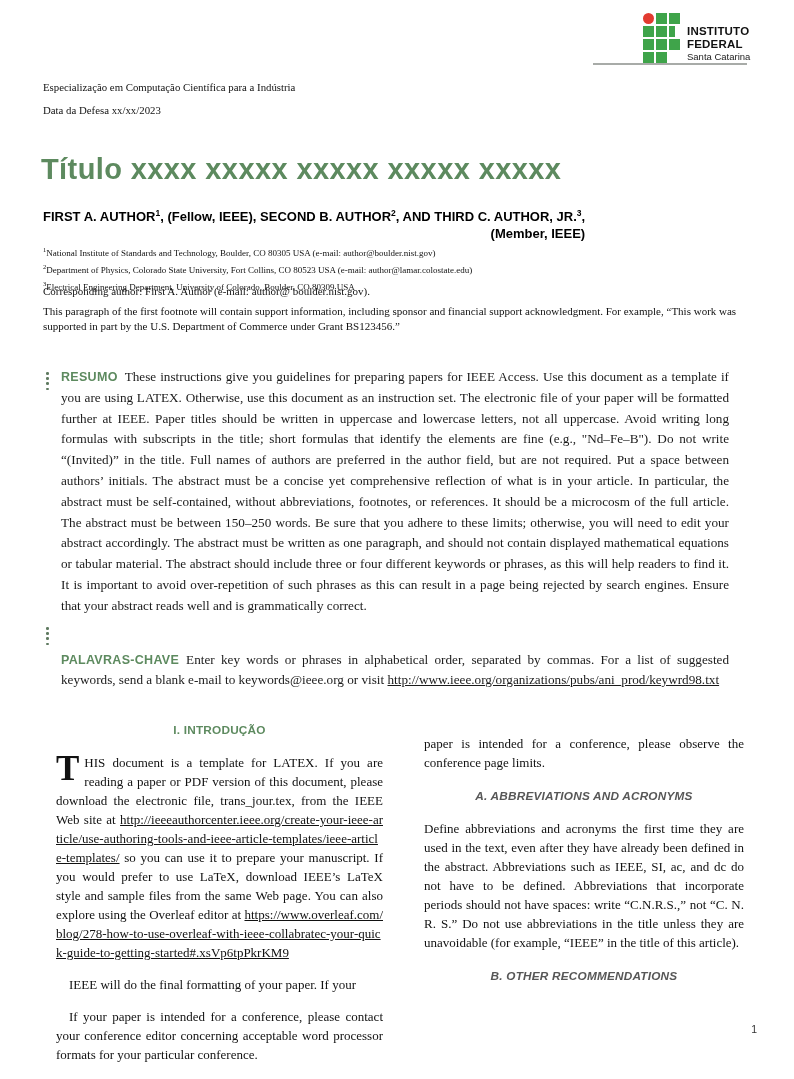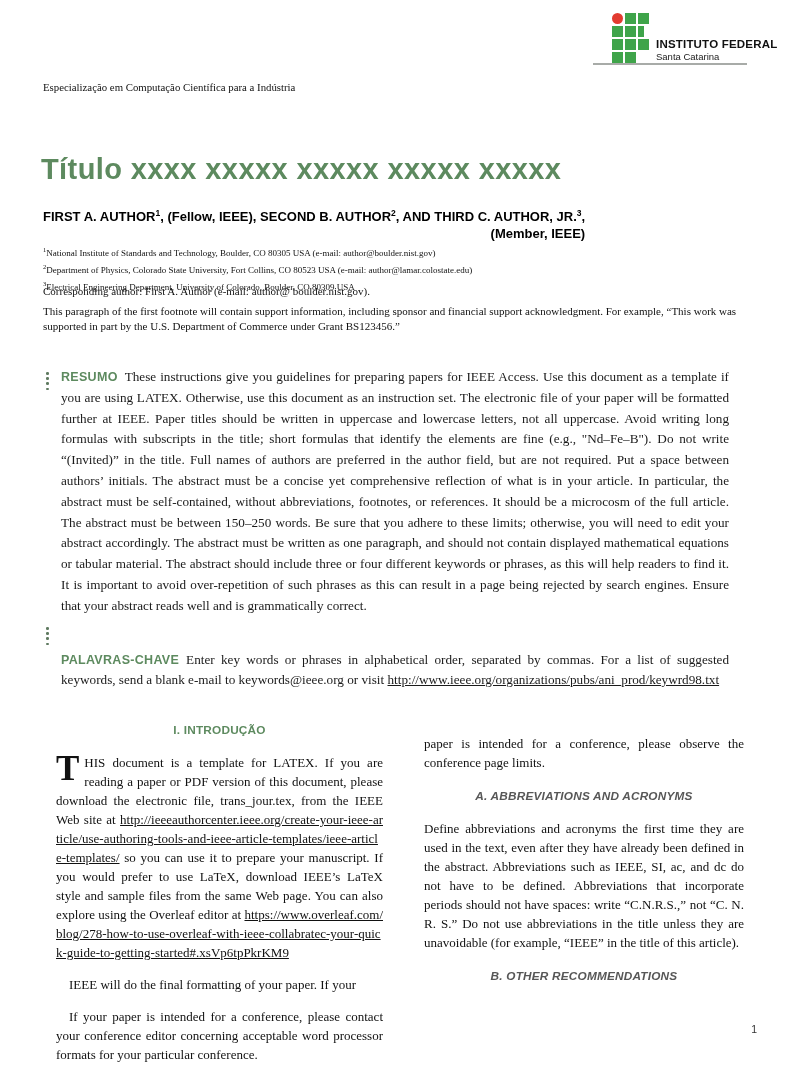--- a/index.html
+++ b/index.html
@@ -3,21 +3,21 @@
 <meta charset="utf-8">
 <style>
   html,body{margin:0;padding:0;}
   body{
     width:794px;height:1079px;position:relative;background:#ffffff;
     font-family:"Liberation Serif",serif;color:#1a1a1a;overflow:hidden;
   }
   .abs{position:absolute;}
 
   
-  #logo{left:612px;top:13px;display:flex;align-items:flex-end;gap:7px;}
+  #logo{left:643px;top:13px;display:flex;align-items:flex-end;gap:7px;}
   .logo-grid{display:grid;grid-template-columns:repeat(3,11px);grid-auto-rows:11px;gap:2px;}
   .cell{background:#3fa44a;}
   .cell.dot{background:#e23b30;border-radius:50%;}
   .cell.half{width:6px;}
   .cell.empty{background:transparent;}
   .logo-text{padding-bottom:1px;font-family:"Liberation Sans",sans-serif;}
   .logo-name{font-size:11.5px;font-weight:bold;color:#111;line-height:13px;letter-spacing:0.2px;}
   .logo-sub{font-size:9.5px;color:#222;line-height:11px;}
   #header-rule{left:593px;top:63px;width:154px;height:2px;background:#a8aba8;}
 
@@ -81,20 +81,21 @@
   </div>
   <div class="logo-text">
     <div class="logo-name">INSTITUTO FEDERAL</div>
     <div class="logo-sub">Santa Catarina</div>
   </div>
 </div>
 <div id="header-rule" class="abs"></div>
 
 <div id="header-lines" class="abs">
   <div>Especialização em Computação Científica para a Indústria</div>
+  <div>Data da Defesa xx/xx/2023</div>
 </div>
 
 <div id="title" class="abs">Título xxxx xxxxx xxxxx xxxxx xxxxx</div>
 
 <div id="authors" class="abs">
   <span>FIRST A. AUTHOR</span><sup>1</sup><span>, (Fellow, IEEE), SECOND B. AUTHOR</span><sup>2</sup><span>, AND THIRD C. AUTHOR, JR.</span><sup>3</sup><span>,</span><br>
   <span>(Member, IEEE)</span>
 </div>
 
 <div id="affils" class="abs">

